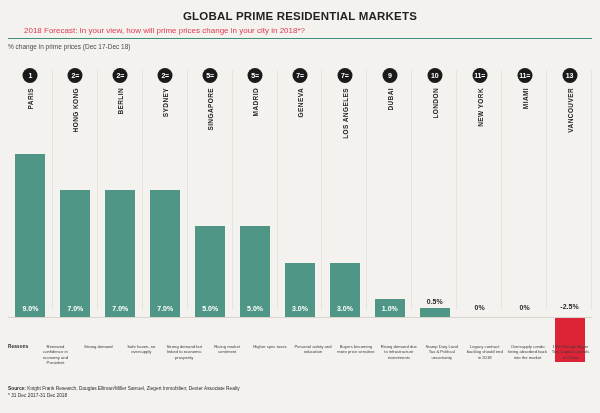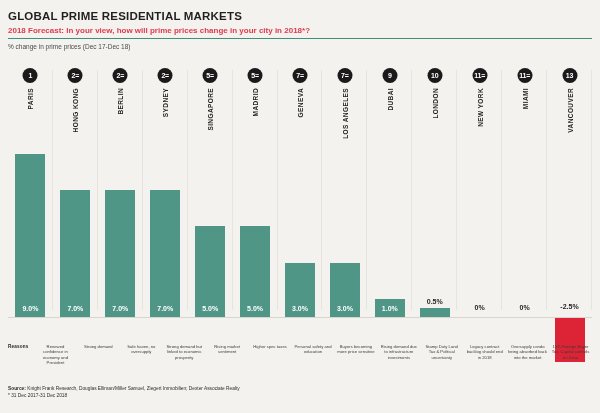--- a/index.html
+++ b/index.html
@@ -10,25 +10,25 @@
     color:#231f20;
     overflow:hidden;
     position:relative;
   }
   .page{position:absolute;inset:0;background:#f3f2ee;}
 
   
   .header{position:absolute;left:8px;top:10px;width:584px;}
   .title{
     font-size:11.5px;font-weight:bold;letter-spacing:.2px;
-    color:#231f20;line-height:13px;margin:0;
+    color:#231f20;line-height:13px;margin:0;text-align:center;
   }
   .subtitle{
-    font-size:8px;color:#e03a4e;line-height:11px;margin:2px 0 0 0;
-    font-weight:bold;
+    font-size:8px;color:#e03a4e;line-height:11px;margin:2px 0 0 16px;
+    font-weight:normal;
   }
   .rule{
     position:absolute;left:8px;top:38px;width:584px;height:1px;
     background:#3f8f7c;
   }
   .axis-note{
     position:absolute;left:8px;top:43px;font-size:6.5px;color:#4a4a4a;
   }
 
   

